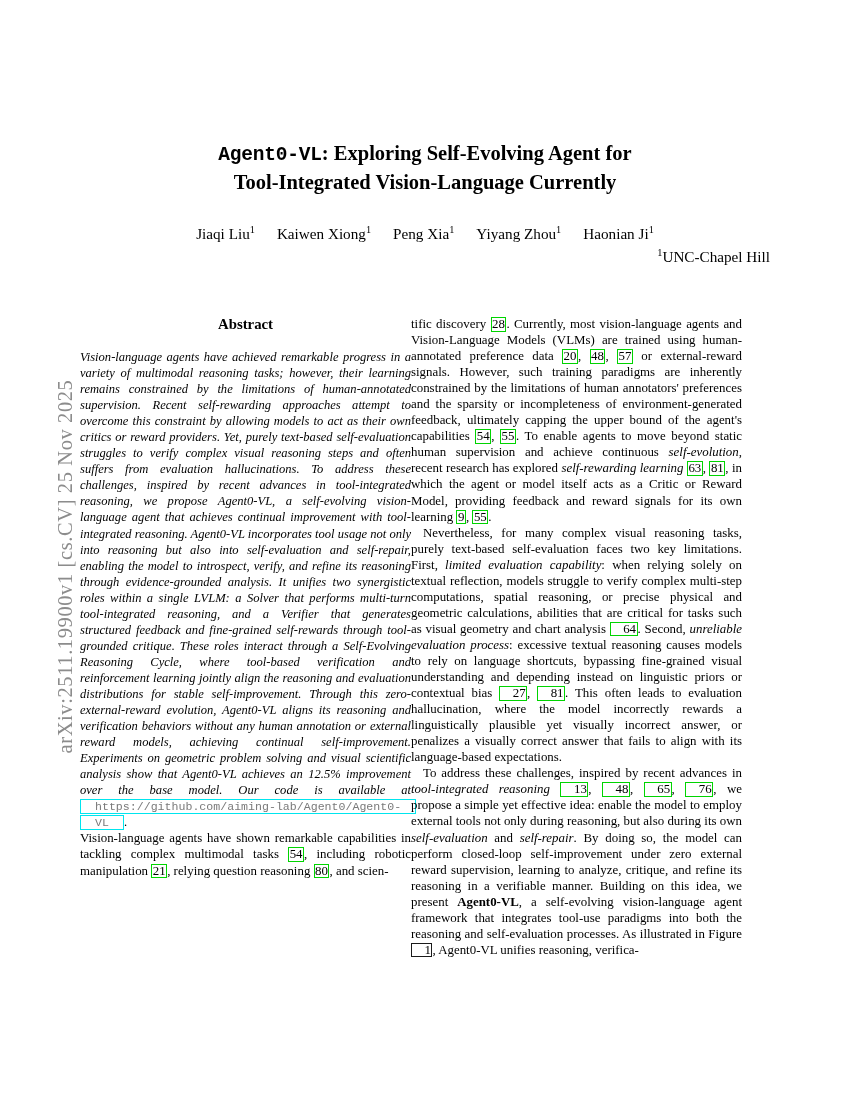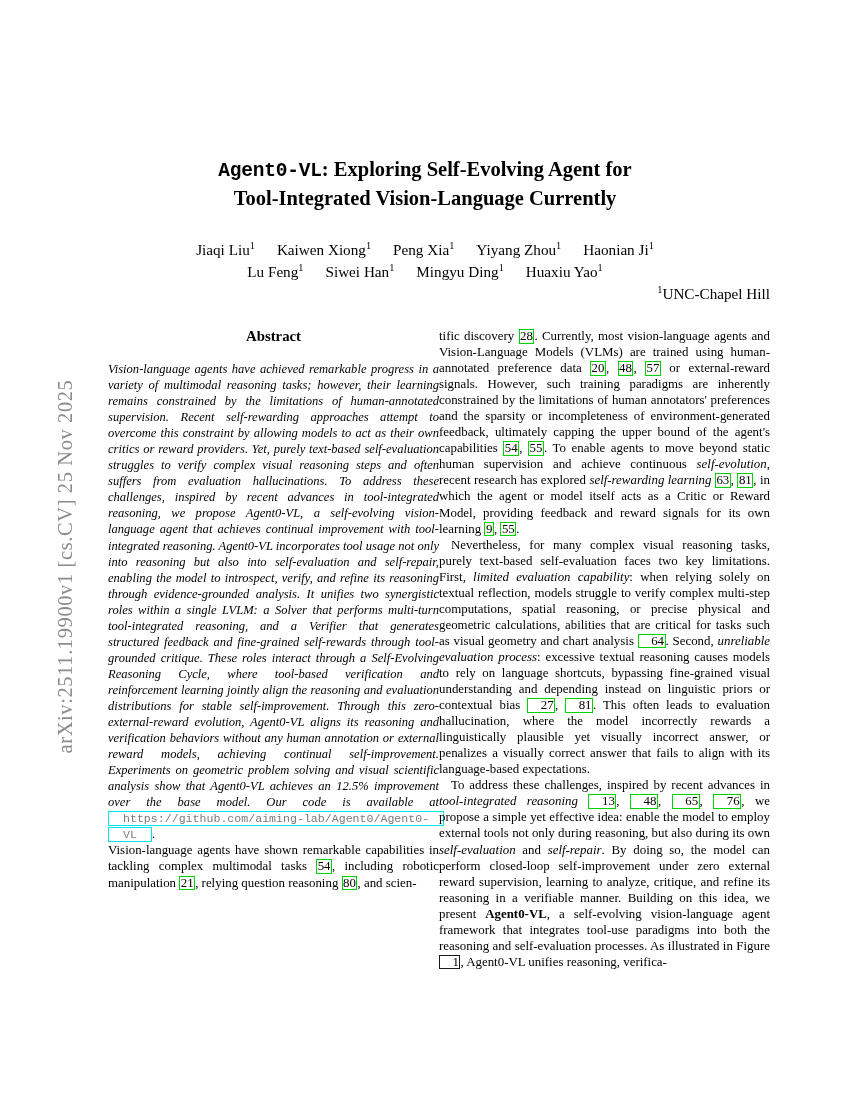--- a/index.html
+++ b/index.html
@@ -53,21 +53,21 @@
     position: absolute;
     left: 80px;
     top: 140px;
     width: 690px;
     text-align: center;
   }
   #paper-title {
     font-size: 20.5px;
     font-weight: bold;
     line-height: 27px;
-    margin: 16px;
+    margin: 0;
   }
   #paper-title .mono-name {
     font-family: "Liberation Mono", monospace;
     font-weight: bold;
     font-size: 19.5px;
     letter-spacing: -0.2px;
   }
 
   #authors {
     margin-top: 27px;
@@ -90,24 +90,24 @@
     font-size: 15.2px;
     line-height: 21px;
     margin-top: 1px;
     text-align: right;
   }
 
   
   #columns {
     position: absolute;
     left: 80px;
-    top: 328px;
+    top: 316px;
     width: 690px;
     display: flex;
-    justify-content: flex-end;
+    justify-content: flex-start;
   }
   .column {
     width: 331px;
   }
 
   .section-heading {
     font-size: 14.6px;
     font-weight: bold;
     margin: 0 0 9px 0;
   }
@@ -190,23 +190,20 @@
   <div id="title-block">
     <h1 id="paper-title">
       <span class="mono-name">Agent0-VL</span><span>: Exploring Self-Evolving Agent for</span><br>
       <span>Tool-Integrated Vision-Language Currently</span>
     </h1>
 
     <div id="authors">
       <div class="author-row">
         <span class="author"><span>Jiaqi Liu</span><sup>1</sup></span><span class="author"><span>Kaiwen Xiong</span><sup>1</sup></span><span class="author"><span>Peng Xia</span><sup>1</sup></span><span class="author"><span>Yiyang Zhou</span><sup>1</sup></span><span class="author"><span>Haonian Ji</span><sup>1</sup></span>
       </div>
-      <div class="author-row">
-        <span class="author"><span>Lu Feng</span><sup>1</sup></span><span class="author"><span>Siwei Han</span><sup>1</sup></span><span class="author"><span>Mingyu Ding</span><sup>1</sup></span><span class="author"><span>Huaxiu Yao</span><sup>1</sup></span>
-      </div>
       <div id="affiliation"><sup>1</sup><span>UNC-Chapel Hill</span></div>
     </div>
   </div>
 
   <div id="columns">
 
     <div class="column left-col">
 
       <div id="abstract-heading">Abstract</div>
 

